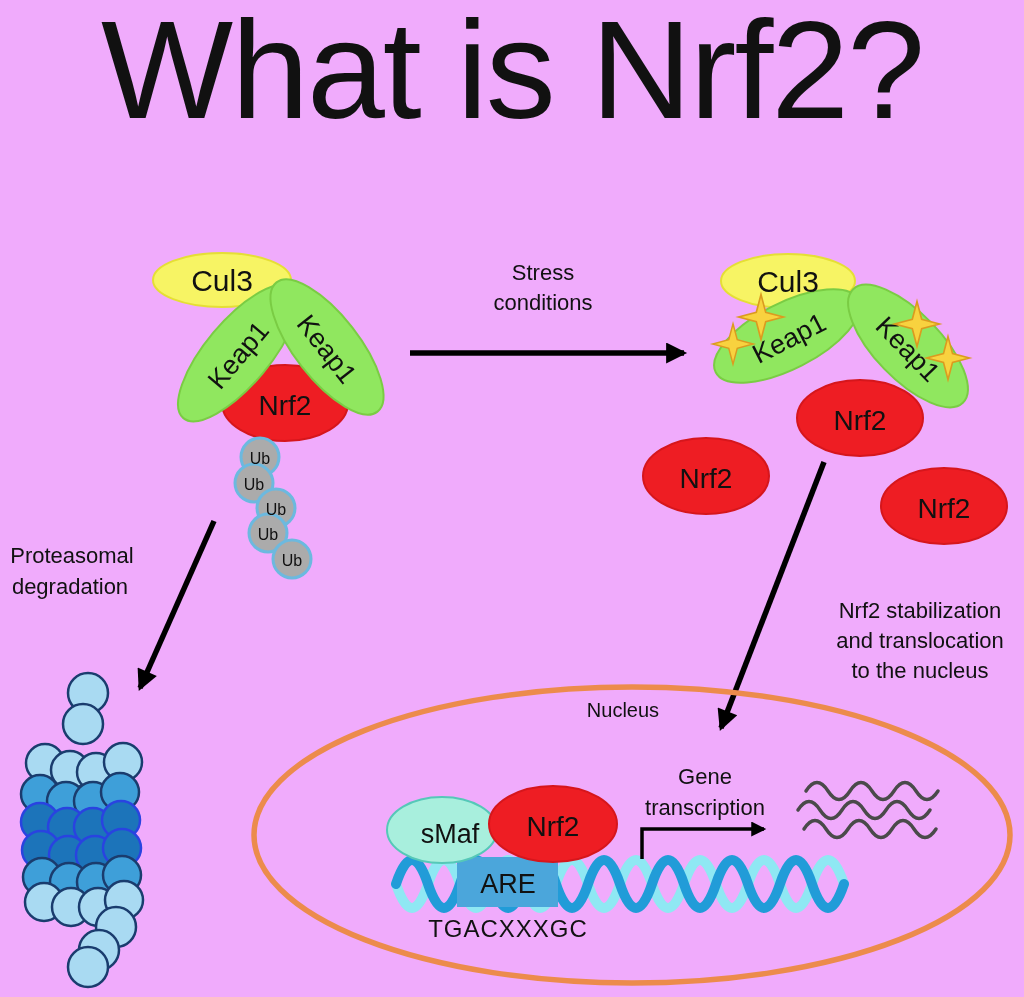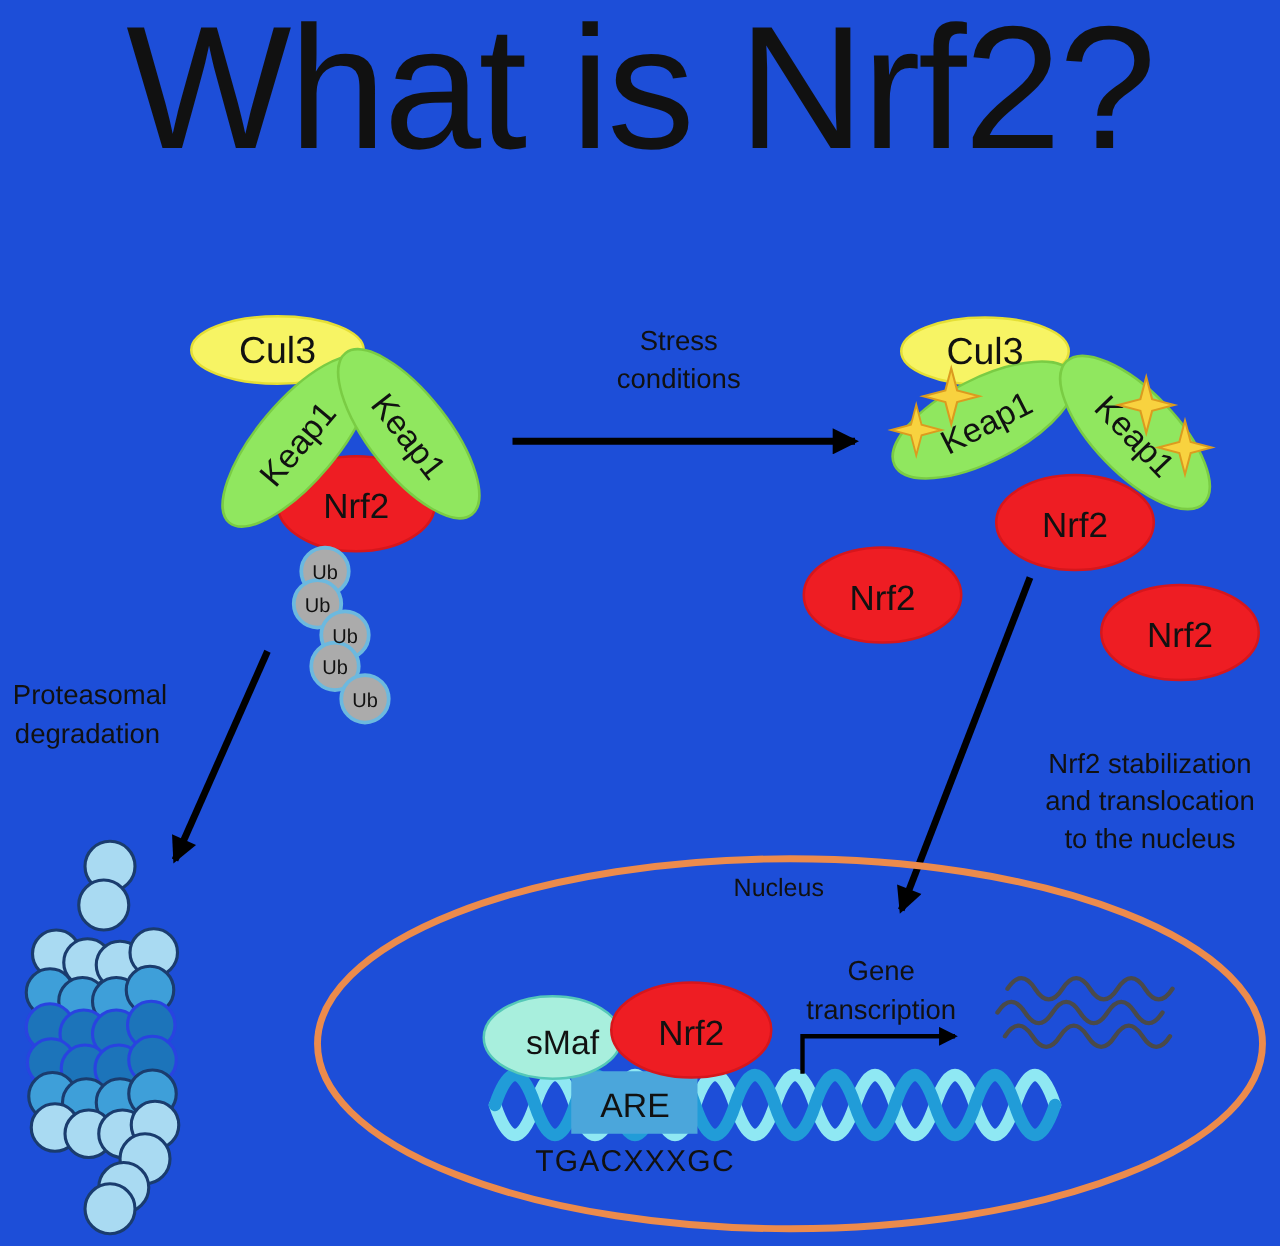--- a/index.html
+++ b/index.html
@@ -1,17 +1,17 @@
 <!DOCTYPE html>
 <html><head>
 <meta charset="utf-8">
 <style>
   html,body{margin:0;padding:0;background:#ffffff;}
   #stage{
-    position:relative;width:1024px;height:997px;background:#1d4ed8;
+    position:relative;width:1024px;height:997px;background:#f0abfc;
     font-family:"Liberation Sans",sans-serif;overflow:hidden;
   }
   svg text{font-family:"Liberation Sans",sans-serif;fill:#111111;}
   .title-text{font-size:140px;letter-spacing:-2px;}
   .mol-lg{font-size:30px;}
   .mol{font-size:27px;}
   .mol-red{font-size:28px;}
   .mol-sm{font-size:16px;}
   .anno{font-size:22px;}
   .anno-sm{font-size:20px;}

